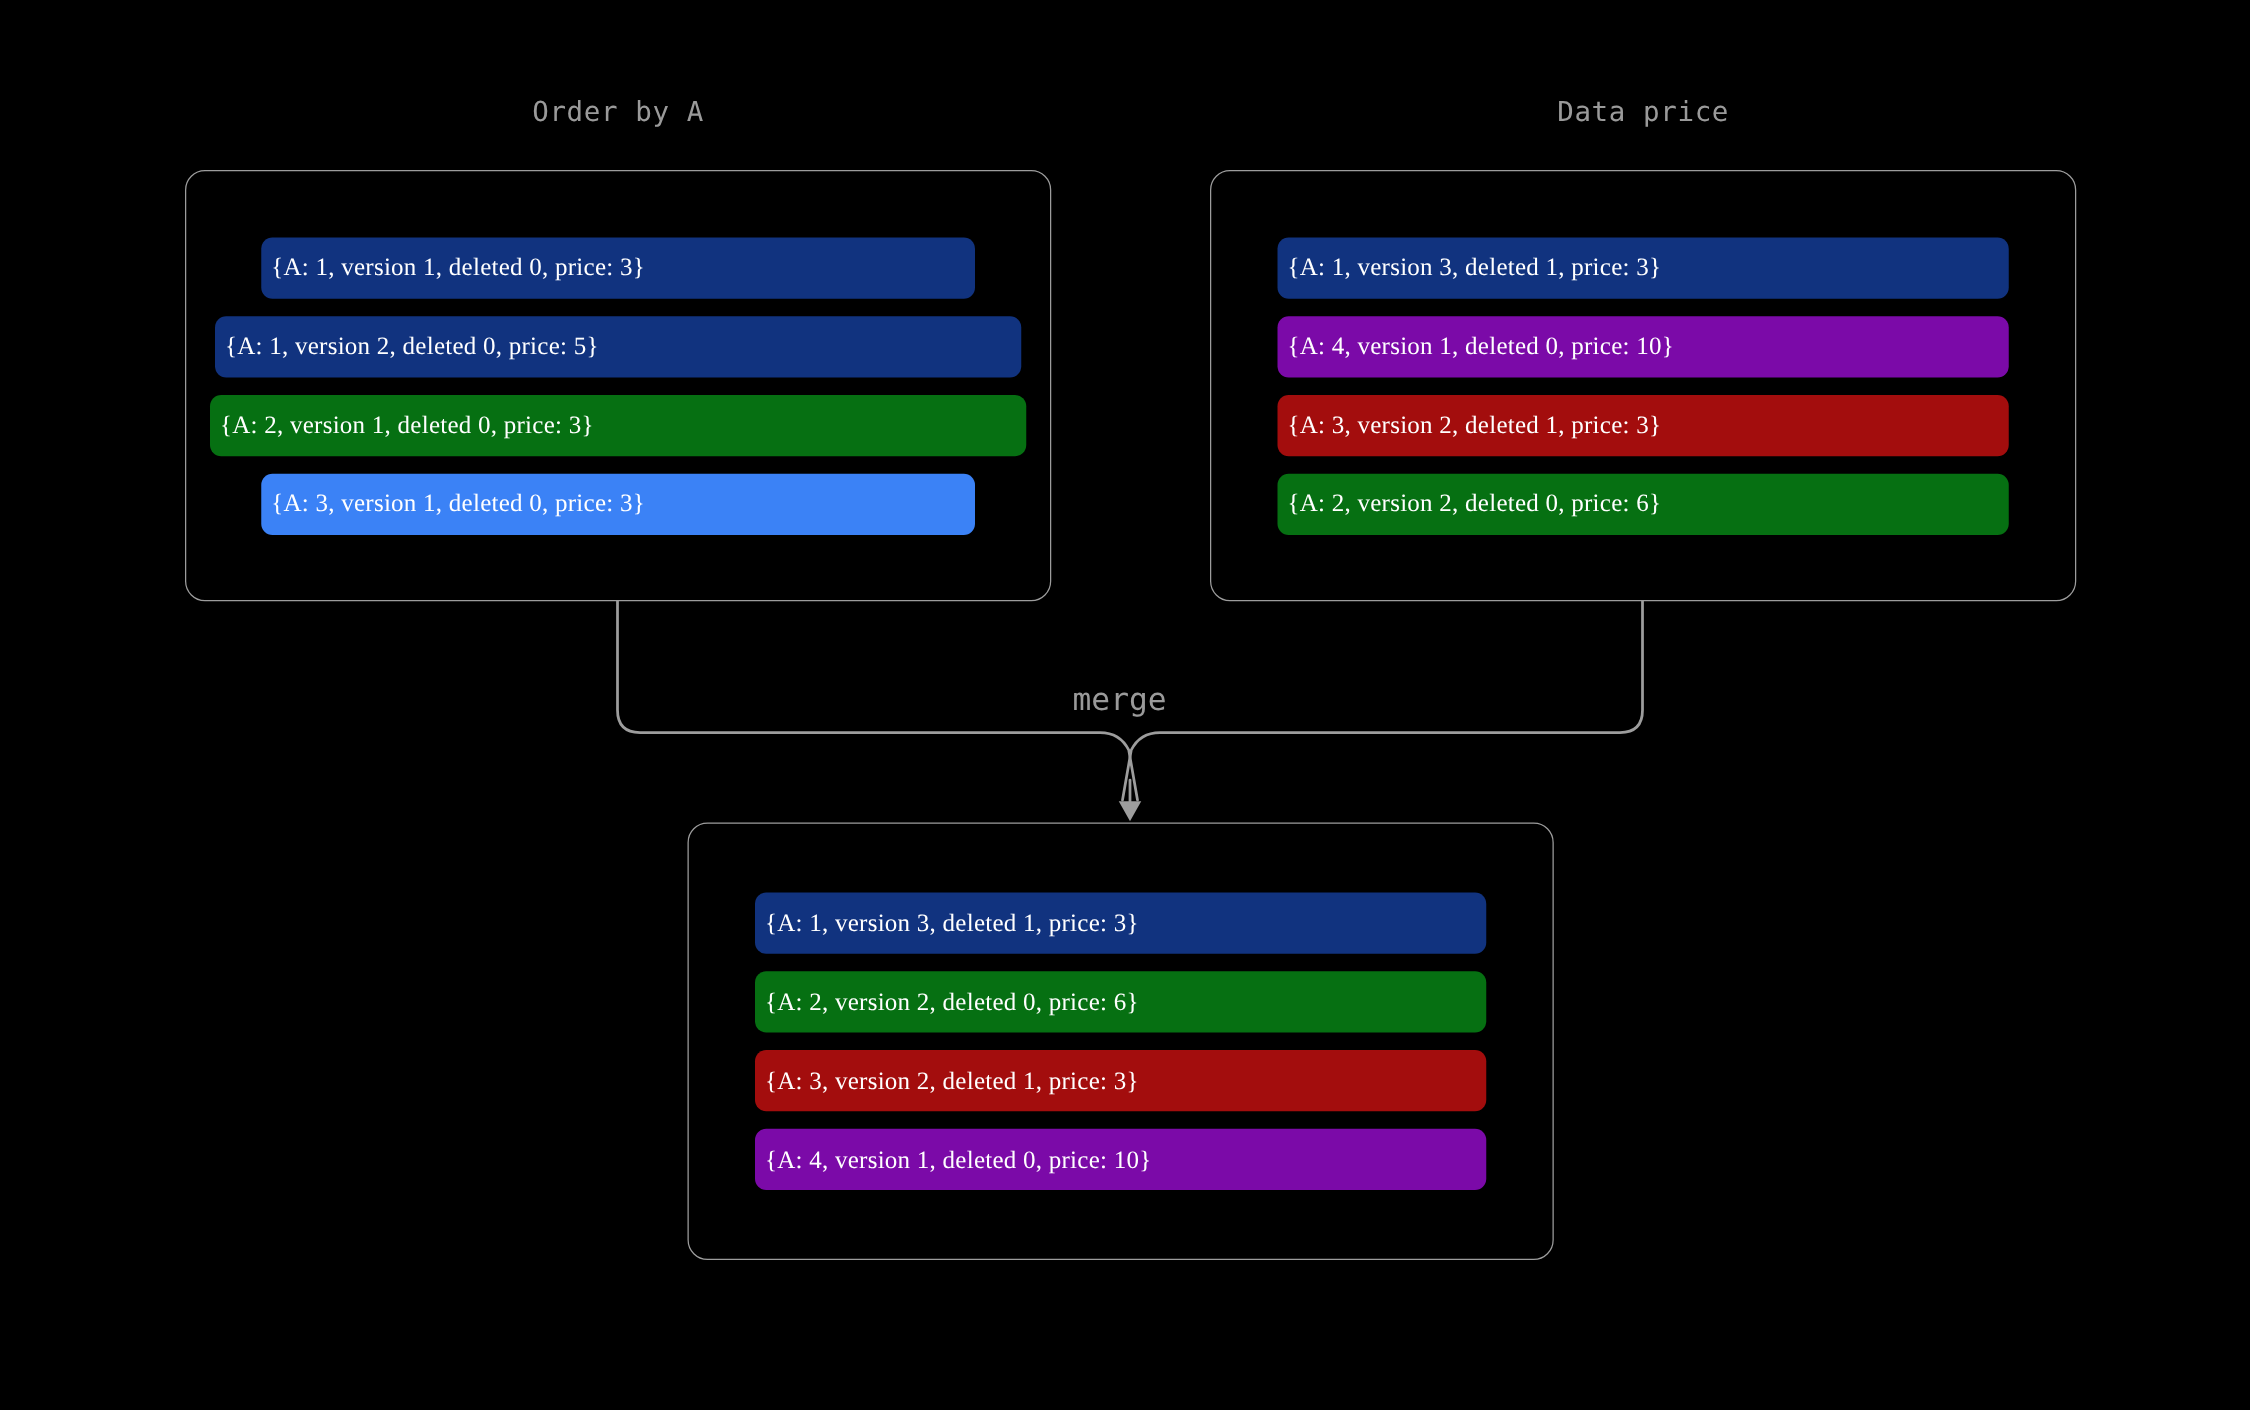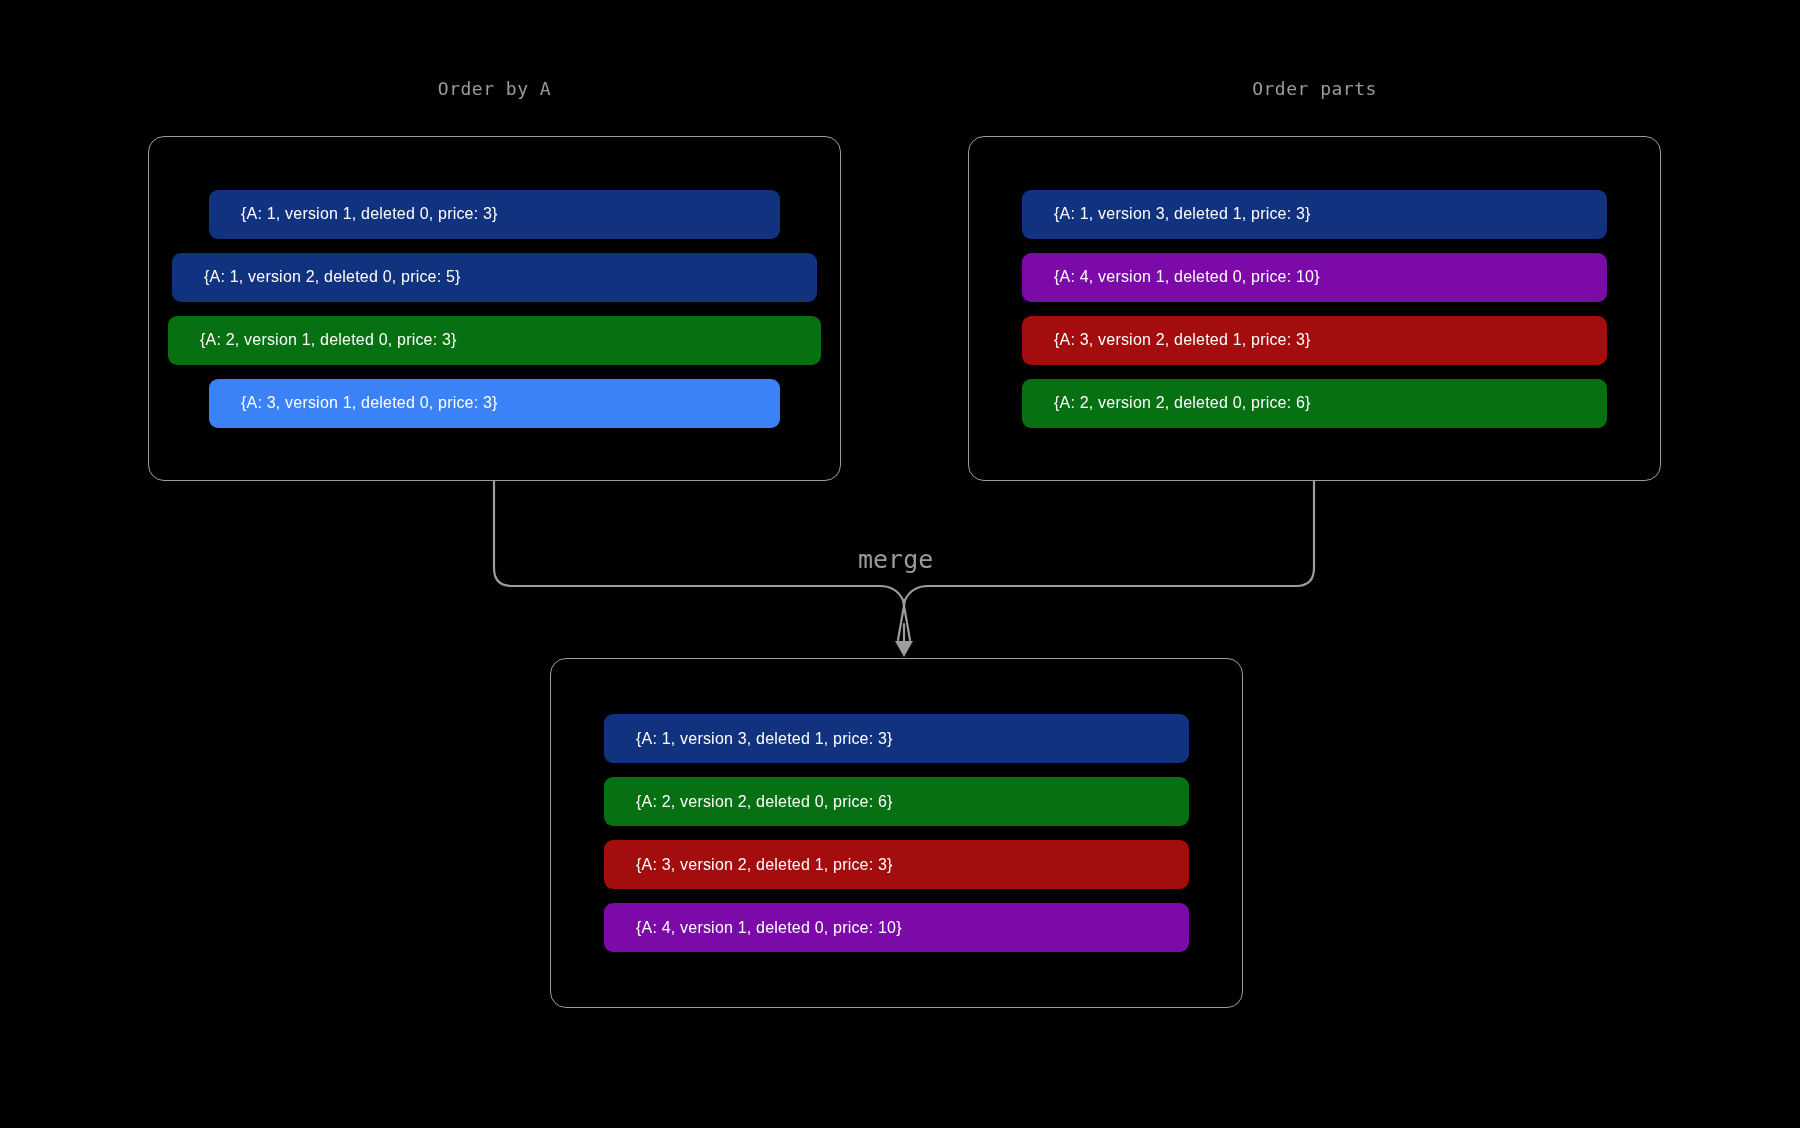--- a/index.html
+++ b/index.html
@@ -26,21 +26,21 @@
     position: absolute;
     left: 0; top: 0;
     width: 1800px;
     height: 1128px;
     pointer-events: none;
   }
 
   .panel-title {
     position: absolute;
     color: #9a9a9a;
-    font-size: 18px;
+    font-size: 22px;
     letter-spacing: 0.5px;
     white-space: nowrap;
     text-align: center;
     font-family: "DejaVu Sans Mono", "Liberation Mono", monospace;
   }
 
   .panel {
     position: absolute;
     border: 1.6px solid #9d9d9d;
     border-radius: 16px;
@@ -56,29 +56,29 @@
     flex-direction: column;
     gap: 14px;
     padding: 0;
     align-items: center;
   }
 
   .chip {
     box-sizing: border-box;
     border-radius: 9px;
     color: #ffffff;
-    font-size: 16px;
+    font-size: 20px;
     line-height: 1;
     letter-spacing: 0.2px;
     display: flex;
     align-items: center;
     height: 49px;
-    padding: 0 32px;
+    padding: 0 8px;
     white-space: nowrap;
-    font-family: Liberation Sans, sans-serif;
+    font-family: Liberation Serif, serif;
   }
 
   .merge-label {
     position: absolute;
     color: #9a9a9a;
     font-size: 25px;
     white-space: nowrap;
     font-family: "DejaVu Sans Mono", "Liberation Mono", monospace;
   }
 
@@ -103,21 +103,21 @@
 
     <path d="M 1314 481 L 1314 568 Q 1314 586 1296 586 L 928 586 Q 912 586 905 600 L 898 640" fill="none" stroke="#9d9d9d" stroke-width="2.2" stroke-linecap="round"></path>
 
     <path d="M 904 624 L 904 652" fill="none" stroke="#9d9d9d" stroke-width="2.2" stroke-linecap="round"></path>
 
     <path d="M 895 641 L 904 657 L 913 641 Z" fill="#9d9d9d" stroke="none"></path>
   </svg>
 
   <div class="panel-title" id="title-left">Order by A</div>
 
-  <div class="panel-title" id="title-right">Order parts</div>
+  <div class="panel-title" id="title-right">Data price</div>
 
   <div class="panel" id="panel-left">
     <div class="rows">
       <div class="chip" style="background-color: rgb(17, 51, 127); width: 571px;">{A: 1, version 1, deleted 0, price: 3}</div>
       <div class="chip" style="background-color: rgb(17, 51, 127); width: 645px;">{A: 1, version 2, deleted 0, price: 5}</div>
       <div class="chip" style="background-color: rgb(6, 112, 18); width: 653px;">{A: 2, version 1, deleted 0, price: 3}</div>
       <div class="chip" style="background-color: #3b82f6; width: 571px;">{A: 3, version 1, deleted 0, price: 3}</div>
     </div>
   </div>
 

